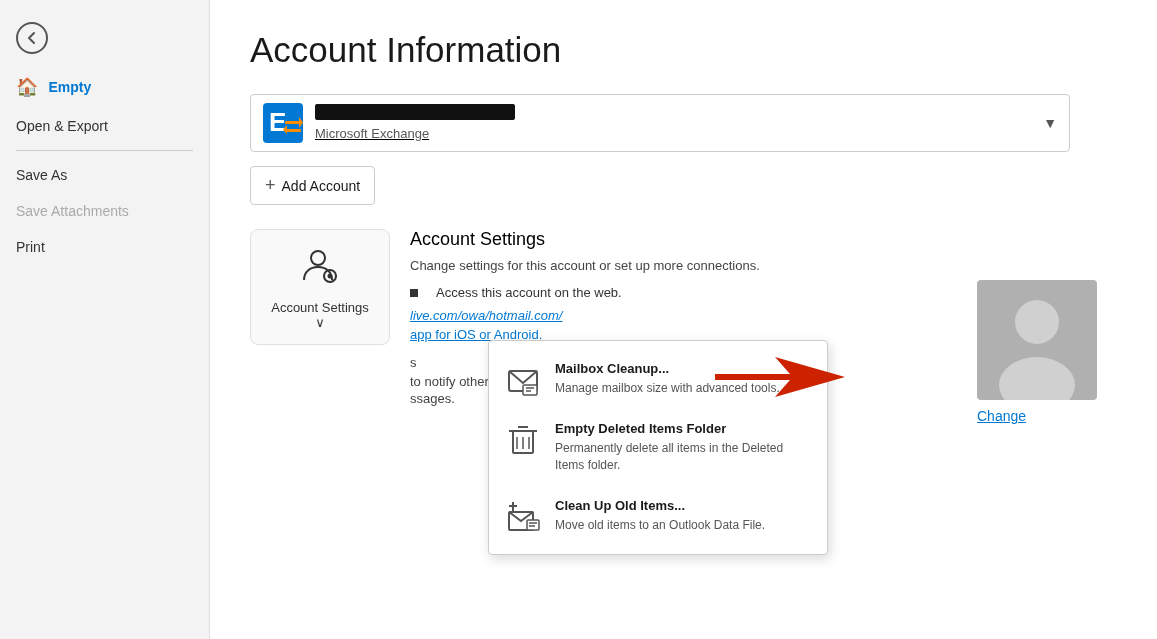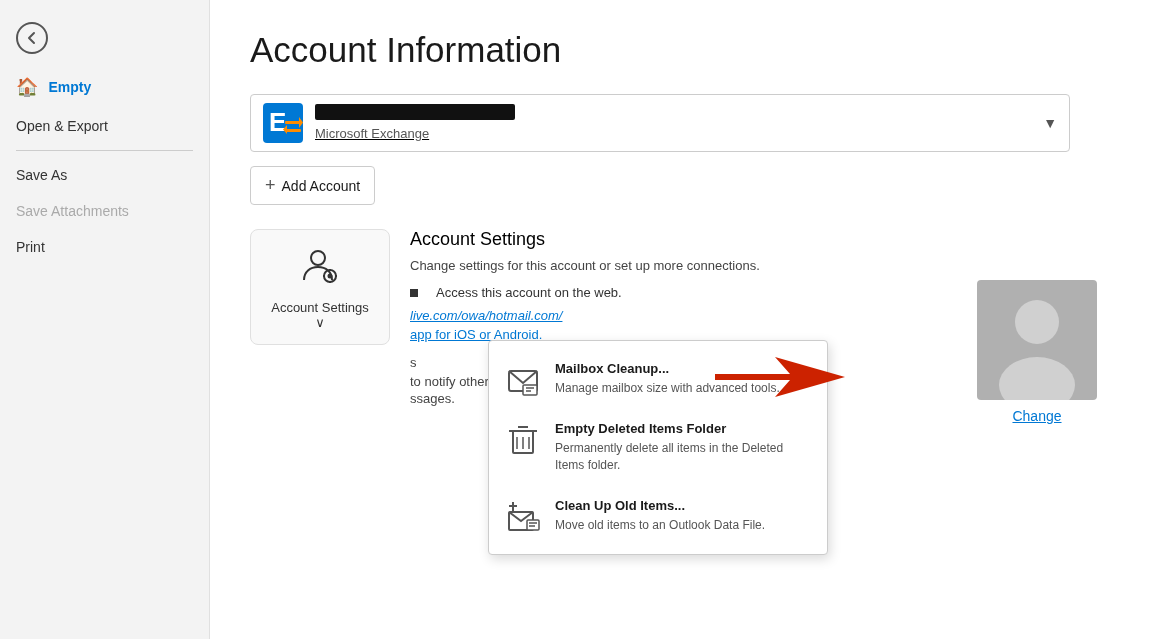--- a/index.html
+++ b/index.html
@@ -208,21 +208,21 @@
     .link-text {
       color: #0078d4;
       text-decoration: underline;
       cursor: pointer;
     }
 
     
     .avatar-section {
       display: flex;
       flex-direction: column;
-      align-items: center;
+      align-items: flex-start;
       gap: 8px;
       position: absolute;
       right: 60px;
       top: 280px;
     }
     .avatar-box {
       width: 120px;
       height: 120px;
       background: #b0b0b0;
       border-radius: 4px;

